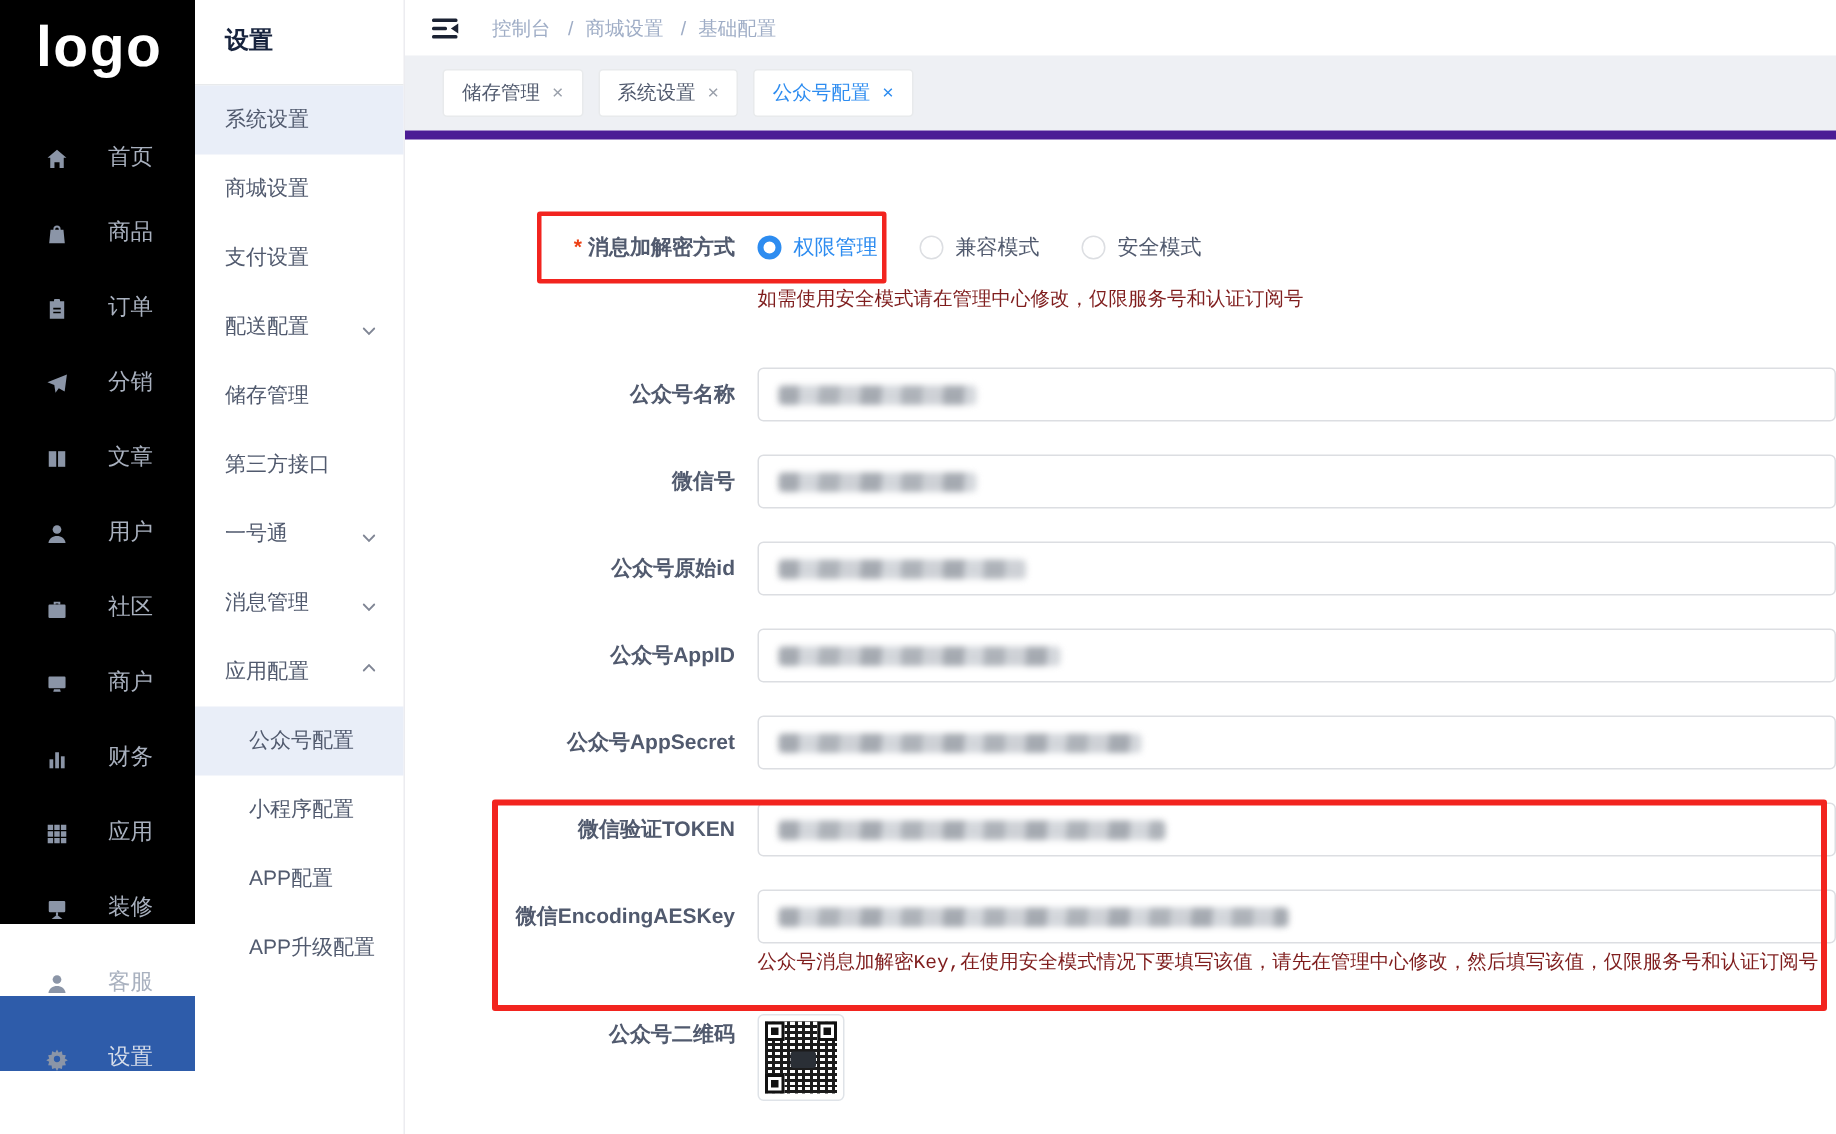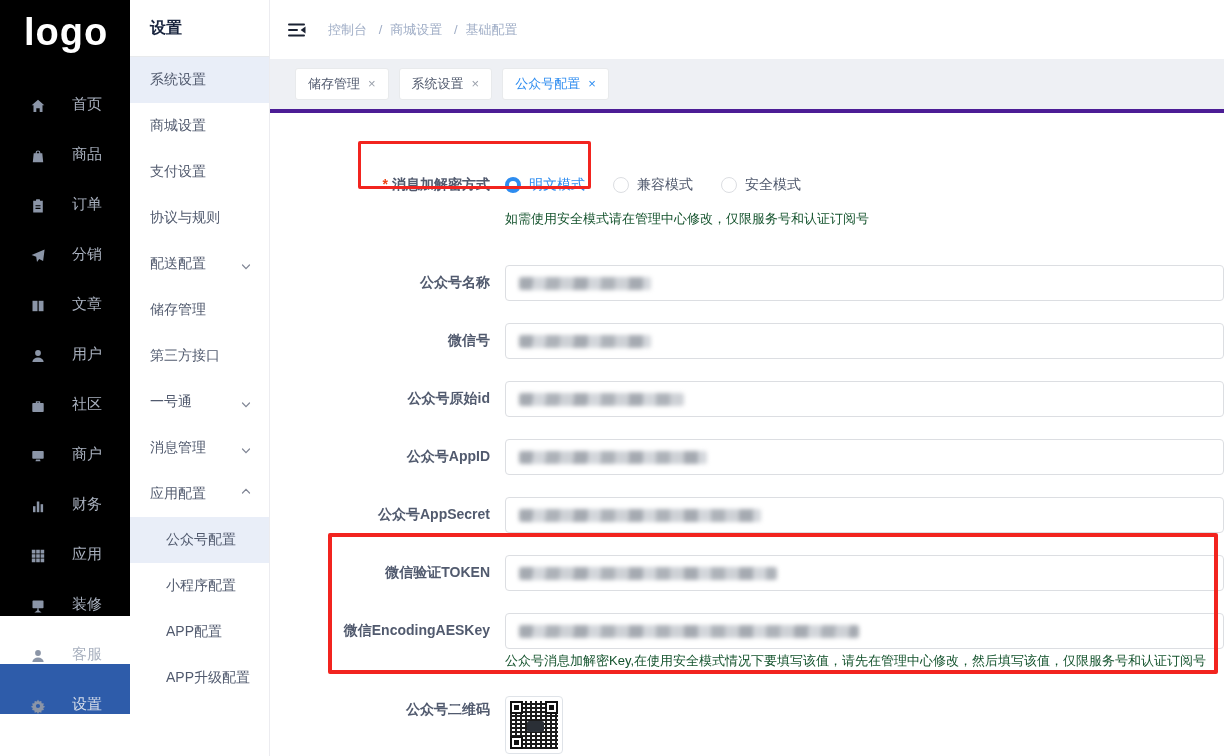--- a/index.html
+++ b/index.html
@@ -20,46 +20,46 @@
   .snav-title { height:57px; line-height:56px; padding-left:20px; font-size:16px; font-weight:bold; color:#17233d; border-bottom:1px solid #e8eaec; }
   .snav-item { height:46px; display:flex; align-items:center; justify-content:space-between; padding:0 18px 0 20px; font-size:14px; color:#515a6e; cursor:pointer; }
   .snav-item.sub { padding-left:36px; }
   .snav-item.active { background:#e9eef8; }
   .chev { display:none; width:10px; height:10px; }
   .chev.show { display:inline-block; }
   .chev.up { transform:rotate(180deg); }
 
   
   .main { flex:1; display:flex; flex-direction:column; min-width:0; }
-  .topbar { height:59px; background:#fff; display:flex; align-items:center; gap:20px; padding-left:18px; }
+  .topbar { height:37px; background:#fff; display:flex; align-items:center; gap:20px; padding-left:18px; }
   .collapse { width:20px; height:16px; display:inline-flex; color:#1b2233; cursor:pointer; }
   .crumbs { display:flex; align-items:center; font-size:13px; color:#9fadc6; }
   .crumb { color:#9fadc6; text-decoration:none; cursor:pointer; }
   .crumb-sep { margin:0 8px; color:#9fadc6; }
   .crumb-wrap:last-child .crumb-sep { display:none; }
 
   .tabbar { height:50px; background:#eef0f4; display:flex; align-items:center; gap:10px; padding-left:25px; }
   .tab { height:32px; line-height:30px; background:#fff; border:1px solid #e8eaec; border-radius:3px; padding:0 12px; font-size:13px; color:#515a6e; display:flex; align-items:center; cursor:pointer; }
   .tab-close { margin-left:8px; font-size:13px; color:#9aa0ab; cursor:pointer; }
   .tab.active span { color:#2d8cf0; }
   .tab.active .tab-close { color:#2d8cf0; }
 
-  .content { flex:1; background:#fff; border-top:4px solid #4c1d95; overflow:hidden; }
+  .content { flex:1; background:#fff; border-top:6px solid #4c1d95; overflow:hidden; }
 
   
   .row { display:flex; align-items:center; }
   .flabel { flex:0 0 220px; text-align:right; margin-right:15px; font-size:14px; font-weight:bold; color:#515a6e; }
   .star { color:#ed4014; margin-right:4px; font-weight:bold; }
   .radio-row { margin-top:56px; height:32px; }
   .radios { display:flex; align-items:center; gap:28px; }
   .radio { display:flex; align-items:center; gap:8px; font-size:14px; color:#515a6e; cursor:pointer; }
   .rdot { width:16px; height:16px; border-radius:50%; border:1px solid #dcdee2; background:#fff; }
   .radio.checked .rdot { border:4.5px solid #2d8cf0; }
   .radio.checked .rlabel { color:#2d8cf0; }
-  .help { font-size:13px; color:#14532d; }
+  .help { font-size:13px; color:#7f1d1d;font-family:Liberation Mono, monospace; }
   .first-help { margin:9px 0 0 235px; height:17px; }
   .fields { margin-top:38px; }
   .field-block { margin-bottom:22px; }
   .input { width:758px; height:36px; background:#fff; border:1px solid #dcdee2; border-radius:4px; display:flex; align-items:center; padding-left:13px; cursor:text; }
   .blur-bar { height:13px; border-radius:3px; opacity:.8;
     background:repeating-linear-gradient(94deg,#8f959e 0 14px,#c9cdd3 14px 27px,#9aa0a8 27px 41px,#c2c6cc 41px 55px);
     filter:blur(2.3px); }
   .field-block:nth-of-type(1) .blur-bar { width:132px; }
   .field-block:nth-of-type(2) .blur-bar { width:132px; }
   .field-block:nth-of-type(3) .blur-bar { width:165px; }
@@ -236,24 +236,20 @@
         <div class="snav-item">
           <span>商城设置</span>
 
         </div>
 
         <div class="snav-item">
           <span>支付设置</span>
 
         </div>
 
-        <div class="snav-item">
-          <span>协议与规则</span>
-
-        </div>
 
         <div class="snav-item">
           <span>配送配置</span>
           <span class="chev show">
             <svg viewBox="0 0 10 10" width="10" height="10">
               <path d="M1.5 3 5 6.6 8.5 3" fill="none" stroke="#808695" stroke-width="1.2" stroke-linecap="round"></path>
             </svg>
           </span>
         </div>
 
@@ -363,21 +359,21 @@
         </div>
       </div>
 
     <section class="content">
       <div class="row radio-row">
         <label class="flabel"><span class="star">*</span><span>消息加解密方式</span></label>
         <div class="radios">
 
             <label class="radio checked">
               <span class="rdot"></span>
-              <span class="rlabel">明文模式</span>
+              <span class="rlabel">权限管理</span>
             </label>
 
             <label class="radio">
               <span class="rdot"></span>
               <span class="rlabel">兼容模式</span>
             </label>
 
             <label class="radio">
               <span class="rdot"></span>
               <span class="rlabel">安全模式</span>

